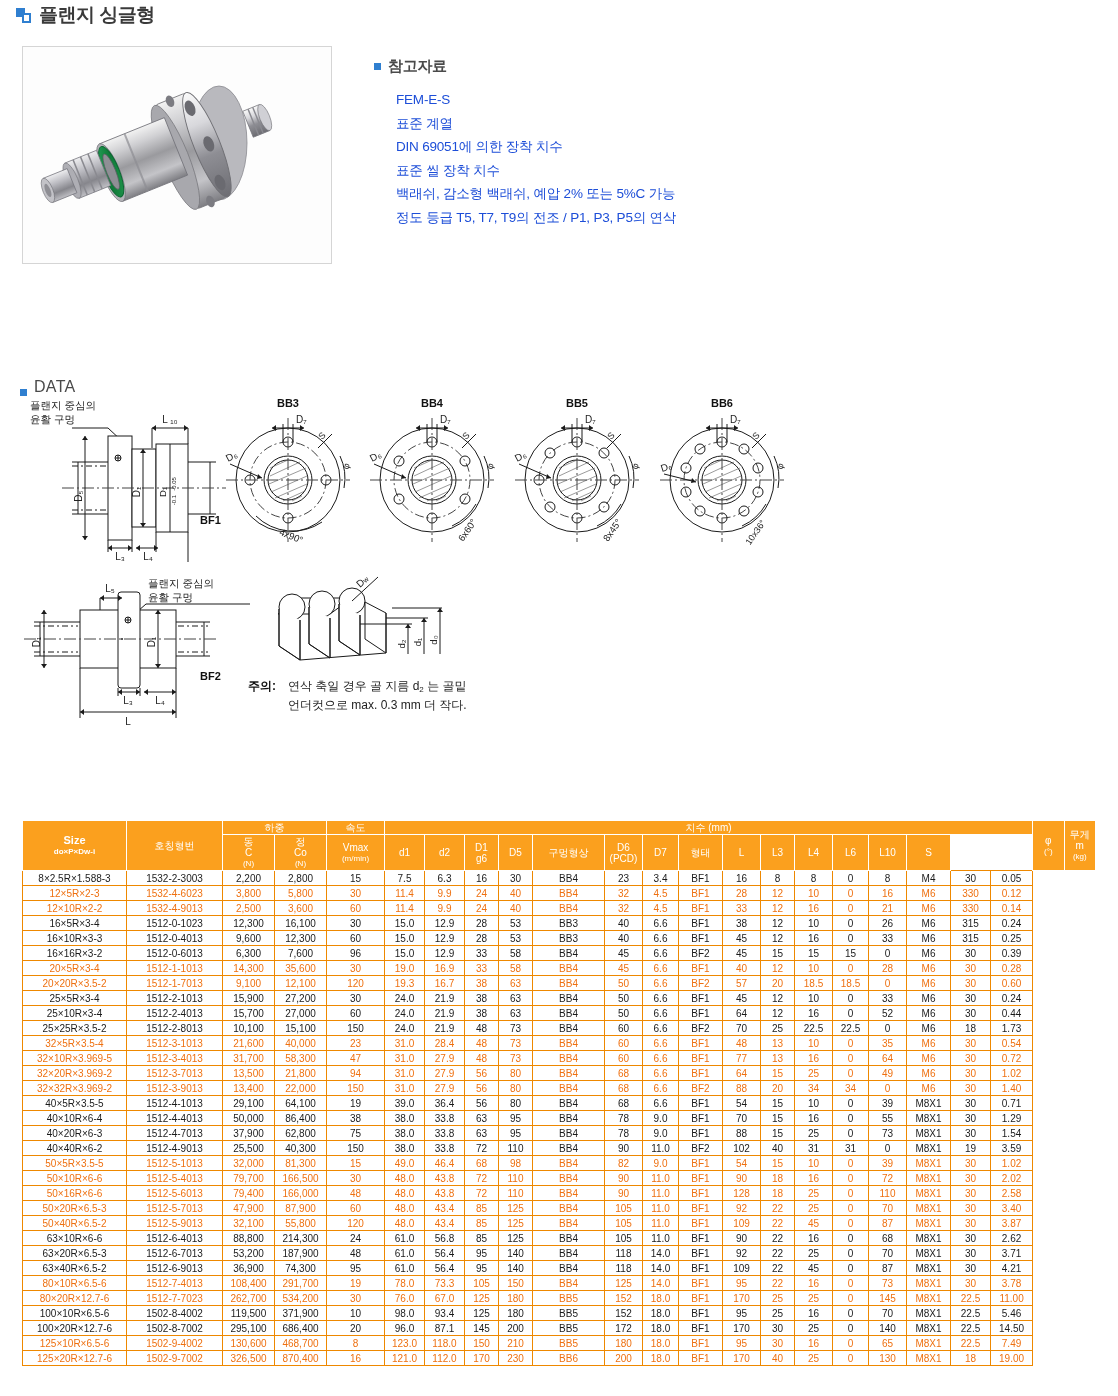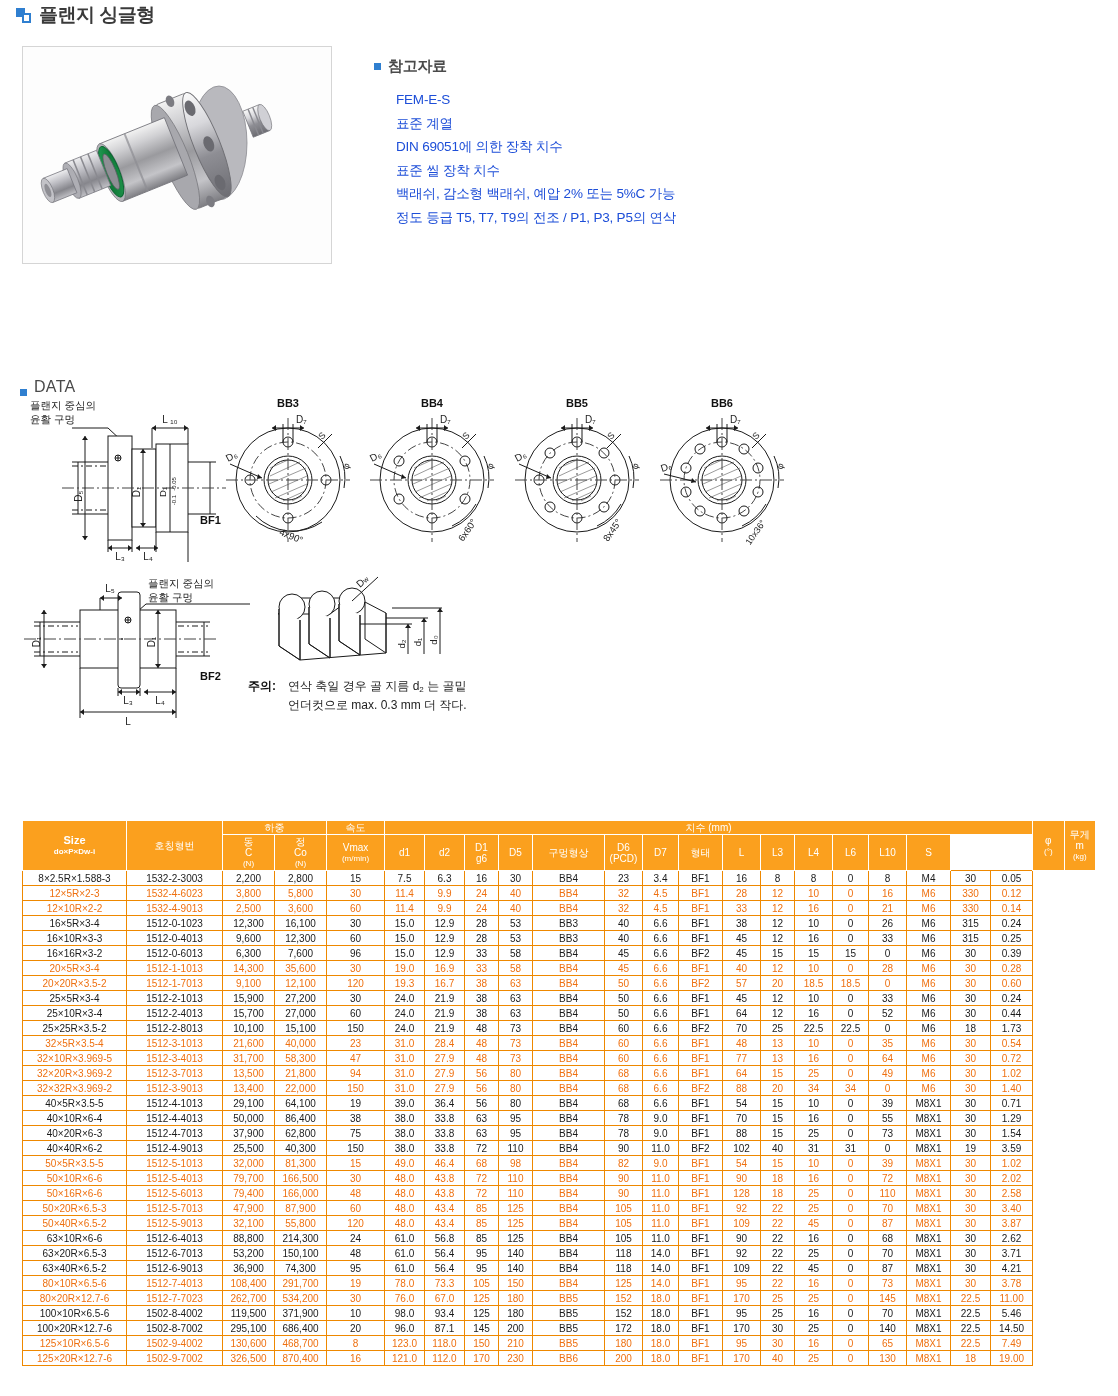--- a/index.html
+++ b/index.html
@@ -1215,21 +1215,21 @@
             <td>0</td>
             <td>68</td>
             <td>M8X1</td>
             <td>30</td>
             <td>2.62</td>
           </tr>
           <tr class="rowdark">
             <td class="sz">63×20R×6.5-3</td>
             <td>1512-6-7013</td>
             <td>53,200</td>
-            <td>150,100</td>
+            <td>187,900</td>
             <td>48</td>
             <td>61.0</td>
             <td>56.4</td>
             <td>95</td>
             <td>140</td>
             <td>BB4</td>
             <td>118</td>
             <td>14.0</td>
             <td>BF1</td>
             <td>92</td>

